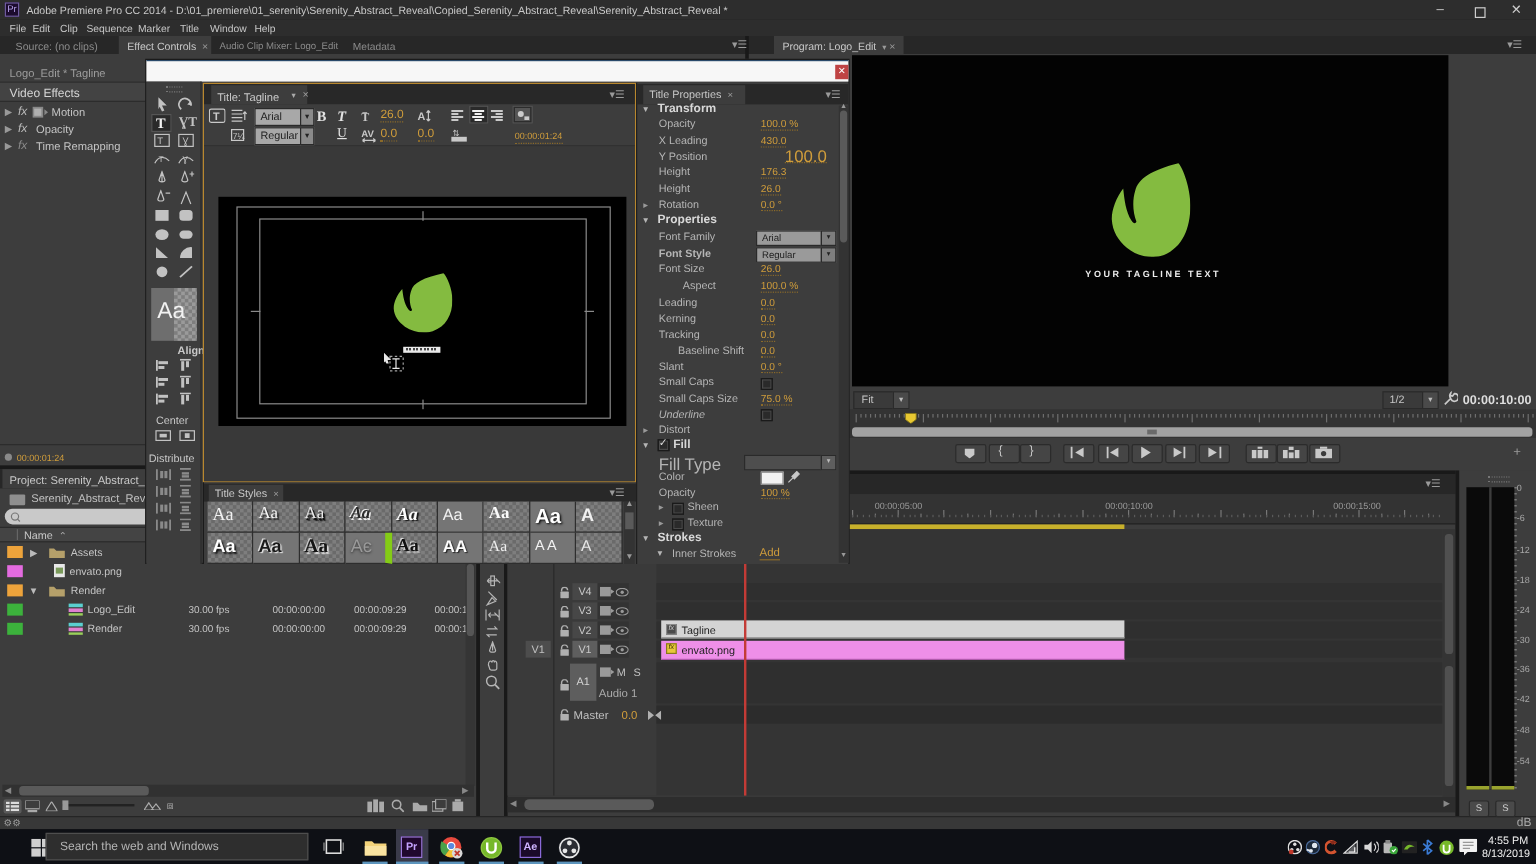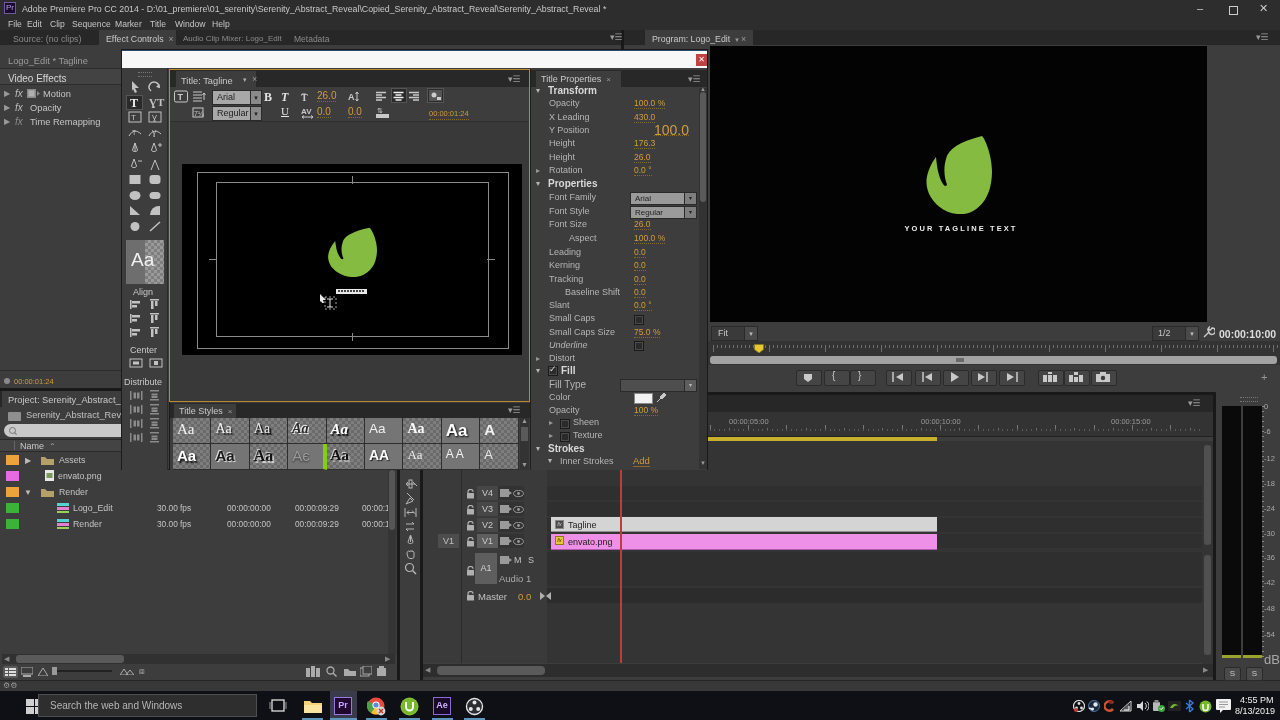--- a/index.html
+++ b/index.html
@@ -505,21 +505,21 @@
 <div class="tx" style="left:1264px;top:402px;font-size:7.5px;color:#a8a8a8;">0</div>
 <div class="tx" style="left:1264px;top:427px;font-size:7.5px;color:#a8a8a8;">-6</div>
 <div class="tx" style="left:1264px;top:454px;font-size:7.5px;color:#a8a8a8;">-12</div>
 <div class="tx" style="left:1264px;top:479px;font-size:7.5px;color:#a8a8a8;">-18</div>
 <div class="tx" style="left:1264px;top:504px;font-size:7.5px;color:#a8a8a8;">-24</div>
 <div class="tx" style="left:1264px;top:529px;font-size:7.5px;color:#a8a8a8;">-30</div>
 <div class="tx" style="left:1264px;top:553px;font-size:7.5px;color:#a8a8a8;">-36</div>
 <div class="tx" style="left:1264px;top:578px;font-size:7.5px;color:#a8a8a8;">-42</div>
 <div class="tx" style="left:1264px;top:604px;font-size:7.5px;color:#a8a8a8;">-48</div>
 <div class="tx" style="left:1264px;top:630px;font-size:7.5px;color:#a8a8a8;">-54</div>
-<div class="tx" style="left:1264px;top:652px;font-size:13px;color:#a8a8a8;">dB</div>
+<div class="tx" style="left:1264px;top:680px;font-size:10px;color:#a8a8a8;">dB</div>
 <div class="ab" style="left:1262px;top:406px;width:2px;height:1px;background:#888;"></div>
 <div class="ab" style="left:1262px;top:411px;width:2px;height:1px;background:#888;"></div>
 <div class="ab" style="left:1262px;top:416px;width:2px;height:1px;background:#888;"></div>
 <div class="ab" style="left:1262px;top:421px;width:2px;height:1px;background:#888;"></div>
 <div class="ab" style="left:1262px;top:426px;width:2px;height:1px;background:#888;"></div>
 <div class="ab" style="left:1262px;top:431px;width:2px;height:1px;background:#888;"></div>
 <div class="ab" style="left:1262px;top:436px;width:2px;height:1px;background:#888;"></div>
 <div class="ab" style="left:1262px;top:441px;width:2px;height:1px;background:#888;"></div>
 <div class="ab" style="left:1262px;top:446px;width:2px;height:1px;background:#888;"></div>
 <div class="ab" style="left:1262px;top:451px;width:2px;height:1px;background:#888;"></div>
@@ -854,21 +854,21 @@
   </svg>
 <svg class="ab" style="left:128px;top:219.5px;" width="14" height="13">
     <circle cx="7" cy="6.5" r="4.5" fill="#c2c2c2"></circle>
   </svg>
 <svg class="ab" style="left:148px;top:219.5px;" width="14" height="13">
     <path d="M2,11 L12,2" stroke="#c2c2c2" stroke-width="1.5"></path>
   </svg>
 <div class="ab" style="left:126px;top:240px;width:38px;height:44px;background:#6e6e6e;"></div>
 <div class="ab" style="left:145px;top:240px;width:19px;height:44px;background:repeating-conic-gradient(#9a9a9a 0% 25%, #7e7e7e 0% 50%) 0 0/6px 6px;"></div>
 <div class="tx" style="left:131px;top:249px;font-size:19px;color:#f2f2f2;">Aa</div>
-<div class="tx" style="left:133px;top:287px;font-size:9px;color:#c9c9c9;">Align</div>
+<div class="tx" style="left:148px;top:287px;font-size:9px;color:#c9c9c9;font-weight:bold;">Align</div>
 <svg class="ab" style="left:130px;top:299px;" width="13" height="11">
     <rect x="0" y="1" width="1.5" height="9" fill="#c2c2c2"></rect>
     <rect x="2" y="2" width="8" height="2.5" fill="#c2c2c2"></rect>
     <rect x="2" y="6" width="5" height="2.5" fill="#c2c2c2"></rect>
   </svg>
 <svg class="ab" style="left:149px;top:299px;" width="13" height="11">
     <rect x="1" y="0" width="9" height="1.5" fill="#c2c2c2"></rect>
     <rect x="2" y="2" width="2.5" height="8" fill="#c2c2c2"></rect>
     <rect x="6" y="2" width="2.5" height="5" fill="#c2c2c2"></rect>
   </svg>
@@ -1069,21 +1069,21 @@
   </div>
 <div class="ab" style="left:173.0px;top:444px;width:38.4px;height:26px;background:repeating-conic-gradient(#7e7e7e 0% 25%, #6a6a6a 0% 50%) 0 0/6px 6px;border-right:1px solid #2e2e2e;border-bottom:1px solid #2e2e2e;box-sizing:border-box;overflow:hidden;">
     <div style="position:absolute;left:4px;top:3px;color:#ffffff;font-weight:bold;font-size:15px;text-shadow:1.5px 1.5px 1.5px #111;white-space:nowrap;">Aa</div>
   </div>
 <div class="ab" style="left:211.4px;top:444px;width:38.4px;height:26px;background:#757575;border-right:1px solid #2e2e2e;border-bottom:1px solid #2e2e2e;box-sizing:border-box;overflow:hidden;">
     <div style="position:absolute;left:4px;top:3px;color:#1a1a1a;font-weight:bold;font-size:15px;text-shadow:-1px -1px 0 #ddd,1px 1px 1px #eee;white-space:nowrap;">Aa</div>
   </div>
 <div class="ab" style="left:249.8px;top:444px;width:38.4px;height:26px;background:repeating-conic-gradient(#7e7e7e 0% 25%, #6a6a6a 0% 50%) 0 0/6px 6px;border-right:1px solid #2e2e2e;border-bottom:1px solid #2e2e2e;box-sizing:border-box;overflow:hidden;">
     <div style="position:absolute;left:4px;top:3px;color:#141414;font-weight:bold;font-size:16px;font-family:'Liberation Serif',serif;text-shadow:-1px -1px 0 #ccc,1.5px 1.5px 1px #ddd;white-space:nowrap;">Aa</div>
   </div>
-<div class="ab" style="left:288.2px;top:444px;width:38.4px;height:26px;background:#757575;border-right:4px solid #84cc16;border-bottom:1px solid #2e2e2e;box-sizing:border-box;overflow:hidden;">
+<div class="ab" style="left:288.2px;top:444px;width:38.4px;height:26px;background:#757575;border-right:6px solid #84cc16;border-bottom:1px solid #2e2e2e;box-sizing:border-box;overflow:hidden;">
     <div style="position:absolute;left:4px;top:3px;color:#9a9a9a;font-size:15px;text-shadow:0 1px 2px #333;white-space:nowrap;">Aє</div>
   </div>
 <div class="ab" style="left:326.6px;top:444px;width:38.4px;height:26px;background:repeating-conic-gradient(#7e7e7e 0% 25%, #6a6a6a 0% 50%) 0 0/6px 6px;border-right:1px solid #2e2e2e;border-bottom:1px solid #2e2e2e;box-sizing:border-box;overflow:hidden;">
     <div style="position:absolute;left:4px;top:3px;color:#111;font-weight:bold;font-family:'Liberation Serif',serif;font-size:15px;text-shadow:-1px -1px 0 #d8d8d8,1.5px 1.5px 1px #bbb;white-space:nowrap;">Aa</div>
   </div>
 <div class="ab" style="left:365.0px;top:444px;width:38.4px;height:26px;background:#757575;border-right:1px solid #2e2e2e;border-bottom:1px solid #2e2e2e;box-sizing:border-box;overflow:hidden;">
     <div style="position:absolute;left:4px;top:3px;color:#fdfdfd;font-weight:bold;font-size:14px;text-shadow:1px 1px 1px #222;white-space:nowrap;">AA</div>
   </div>
 <div class="ab" style="left:403.4px;top:444px;width:38.4px;height:26px;background:repeating-conic-gradient(#7e7e7e 0% 25%, #6a6a6a 0% 50%) 0 0/6px 6px;border-right:1px solid #2e2e2e;border-bottom:1px solid #2e2e2e;box-sizing:border-box;overflow:hidden;">
     <div style="position:absolute;left:4px;top:3px;color:#efefef;font-family:'Liberation Serif',serif;font-size:13px;white-space:nowrap;">Aa</div>
@@ -1117,21 +1117,21 @@
 <div class="tx" style="left:549px;top:151.5px;font-size:9px;color:#b5b5b5;">Height</div>
 <div class="val" style="left:634px;top:151.5px;font-size:8.5px;">26.0</div>
 <div class="tx" style="left:536px;top:165.5px;font-size:8px;color:#999;">▸</div>
 <div class="tx" style="left:549px;top:164.5px;font-size:9px;color:#b5b5b5;">Rotation</div>
 <div class="val" style="left:634px;top:164.5px;font-size:8.5px;">0.0 °</div>
 <div class="tx" style="left:536px;top:179px;font-size:8px;color:#b5b5b5;">▾</div>
 <div class="tx" style="left:548px;top:178px;font-size:10px;font-weight:bold;color:#d8d8d8;">Properties</div>
 <div class="tx" style="left:549px;top:191.5px;font-size:9px;color:#b5b5b5;">Font Family</div>
 <div class="dd" style="left:630px;top:192px;width:53px;height:11px;font-size:8px;line-height:11px;text-indent:4px;background:#9a9a9a;">Arial</div>
 <div class="dda" style="left:684px;top:192px;width:11px;height:11px;font-size:6px;line-height:11px;background:#7e7e7e;">▾</div>
-<div class="tx" style="left:549px;top:205.5px;font-size:9px;color:#b5b5b5;">Font Style</div>
+<div class="tx" style="left:549px;top:205.5px;font-size:9px;color:#b5b5b5;font-weight:bold;">Font Style</div>
 <div class="dd" style="left:630px;top:206px;width:53px;height:11px;font-size:8px;line-height:11px;text-indent:4px;background:#9a9a9a;">Regular</div>
 <div class="dda" style="left:684px;top:206px;width:11px;height:11px;font-size:6px;line-height:11px;background:#7e7e7e;">▾</div>
 <div class="tx" style="left:549px;top:219px;font-size:9px;color:#b5b5b5;">Font Size</div>
 <div class="val" style="left:634px;top:219px;font-size:8.5px;">26.0</div>
 <div class="tx" style="left:569px;top:233px;font-size:9px;color:#b5b5b5;">Aspect</div>
 <div class="val" style="left:634px;top:233px;font-size:8.5px;">100.0 %</div>
 <div class="tx" style="left:549px;top:247px;font-size:9px;color:#b5b5b5;">Leading</div>
 <div class="val" style="left:634px;top:247px;font-size:8.5px;">0.0</div>
 <div class="tx" style="left:549px;top:260px;font-size:9px;color:#b5b5b5;">Kerning</div>
 <div class="val" style="left:634px;top:260px;font-size:8.5px;">0.0</div>
@@ -1146,21 +1146,21 @@
 <div class="tx" style="left:549px;top:326.5px;font-size:9px;color:#b5b5b5;">Small Caps Size</div>
 <div class="val" style="left:634px;top:326.5px;font-size:8.5px;">75.0 %</div>
 <div class="tx" style="left:549px;top:339.5px;font-size:9px;color:#b5b5b5;font-style:italic;">Underline</div>
 <div class="chk" style="left:634px;top:341px;"></div>
 <div class="tx" style="left:536px;top:353.5px;font-size:8px;color:#999;">▸</div>
 <div class="tx" style="left:549px;top:352.5px;font-size:9px;color:#b5b5b5;">Distort</div>
 <div class="tx" style="left:536px;top:366px;font-size:8px;color:#b5b5b5;">▾</div>
 <div class="chk" style="left:548px;top:366px;"></div>
 <div class="tx" style="left:549px;top:364px;font-size:9px;color:#ddd;">✓</div>
 <div class="tx" style="left:561px;top:365px;font-size:10px;font-weight:bold;color:#d8d8d8;">Fill</div>
-<div class="tx" style="left:549px;top:378.5px;font-size:10px;color:#b5b5b5;">Fill Type</div>
+<div class="tx" style="left:549px;top:378.5px;font-size:14px;color:#b5b5b5;">Fill Type</div>
 <div class="ab" style="left:620px;top:379px;width:63px;height:11px;background:#4e4e4e;border:1px solid #2a2a2a;"></div>
 <div class="dda" style="left:684px;top:379px;width:11px;height:11px;font-size:6px;line-height:11px;background:#5e5e5e;color:#bbb;">▾</div>
 <div class="tx" style="left:549px;top:391.5px;font-size:9px;color:#b5b5b5;">Color</div>
 <div class="ab" style="left:634px;top:393px;width:17px;height:9px;background:#f2f2f2;border:1px solid #888;"></div>
 <svg class="ab" style="left:656px;top:392px;" width="11" height="11">
     <path d="M1,10 l4,-4 M5,4 l2,2 M4,5 l4,-4 l2,2 l-4,4 z" stroke="#c9c9c9" fill="#c9c9c9"></path>
   </svg>
 <div class="tx" style="left:549px;top:404.5px;font-size:9px;color:#b5b5b5;">Opacity</div>
 <div class="val" style="left:634px;top:404.5px;font-size:8.5px;">100 %</div>
 <div class="tx" style="left:549px;top:418px;font-size:8px;color:#999;">▸</div>

